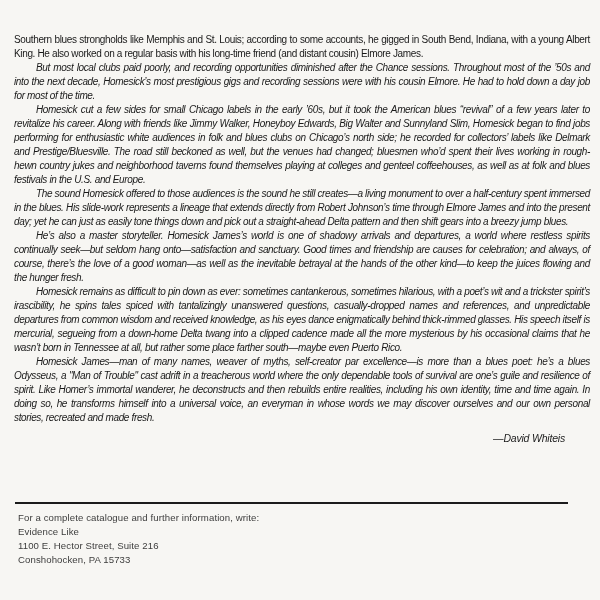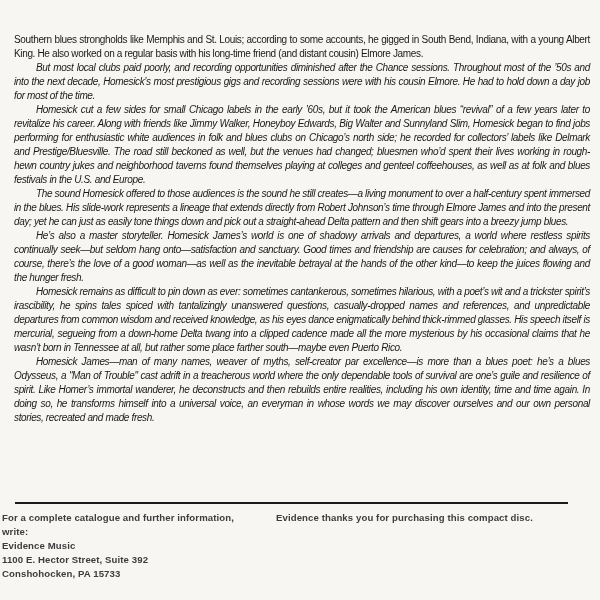--- a/index.html
+++ b/index.html
@@ -48,28 +48,27 @@
     position: absolute;
     top: 502px;
     left: 15px;
     width: 553px;
     height: 0;
     border-top: 2px solid #1b1b1b;
   }
   .footer {
     position: absolute;
     top: 511px;
-    left: 2px;
+    left: 18px;
     right: 36px;
     display: flex;
     color: #3d3d3d;
     font-size: 9.6px;
     line-height: 14px;
     letter-spacing: 0.1px;
-    font-weight: bold;
   }
   .footer-left {
     width: 250px;
     margin-right: 24px;
     flex-shrink: 0;
   }
   .footer-left div {
     margin: 0;
   }
   .footer-right {
@@ -88,29 +87,29 @@
 <div class="page">
 
   <div class="notes">
     <p>Southern blues strongholds like Memphis and St. Louis; according to some accounts, he gigged in South Bend, Indiana, with a young Albert King. He also worked on a regular basis with his long-time friend (and distant cousin) Elmore James.</p>
     <p class="indent">But most local clubs paid poorly, and recording opportunities diminished after the Chance sessions. Throughout most of the ’50s and into the next decade, Homesick’s most prestigious gigs and recording sessions were with his cousin Elmore. He had to hold down a day job for most of the time.</p>
     <p class="indent">Homesick cut a few sides for small Chicago labels in the early ’60s, but it took the American blues “revival” of a few years later to revitalize his career. Along with friends like Jimmy Walker, Honeyboy Edwards, Big Walter and Sunnyland Slim, Homesick began to find jobs performing for enthusiastic white audiences in folk and blues clubs on Chicago’s north side; he recorded for collectors’ labels like Delmark and Prestige/Bluesville. The road still beckoned as well, but the venues had changed; bluesmen who’d spent their lives working in rough-hewn country jukes and neighborhood taverns found themselves playing at colleges and genteel coffeehouses, as well as at folk and blues festivals in the U.S. and Europe.</p>
     <p class="indent">The sound Homesick offered to those audiences is the sound he still creates—a living monument to over a half-century spent immersed in the blues. His slide-work represents a lineage that extends directly from Robert Johnson’s time through Elmore James and into the present day; yet he can just as easily tone things down and pick out a straight-ahead Delta pattern and then shift gears into a breezy jump blues.</p>
     <p class="indent">He’s also a master storyteller. Homesick James’s world is one of shadowy arrivals and departures, a world where restless spirits continually seek—but seldom hang onto—satisfaction and sanctuary. Good times and friendship are causes for celebration; and always, of course, there’s the love of a good woman—as well as the inevitable betrayal at the hands of the other kind—to keep the juices flowing and the hunger fresh.</p>
     <p class="indent">Homesick remains as difficult to pin down as ever: sometimes cantankerous, sometimes hilarious, with a poet’s wit and a trickster spirit’s irascibility, he spins tales spiced with tantalizingly unanswered questions, casually-dropped names and references, and unpredictable departures from common wisdom and received knowledge, as his eyes dance enigmatically behind thick-rimmed glasses. His speech itself is mercurial, segueing from a down-home Delta twang into a clipped cadence made all the more mysterious by his occasional claims that he wasn’t born in Tennessee at all, but rather some place farther south—maybe even Puerto Rico.</p>
     <p class="indent">Homesick James—man of many names, weaver of myths, self-creator par excellence—is more than a blues poet: he’s a blues Odysseus, a "Man of Trouble" cast adrift in a treacherous world where the only dependable tools of survival are one’s guile and resilience of spirit. Like Homer’s immortal wanderer, he deconstructs and then rebuilds entire realities, including his own identity, time and time again. In doing so, he transforms himself into a universal voice, an everyman in whose words we may discover ourselves and our own personal stories, recreated and made fresh.</p>
+    <div class="attribution">—David Whiteis</div>
   </div>
 
   <div class="divider"></div>
 
   <div class="footer">
     <div class="footer-left">
       <div>For a complete catalogue and further information, write:</div>
-      <div>Evidence Music</div>
-      <div>1100 E. Hector Street, Suite 392</div>
+      <div>Evidence Like</div>
+      <div>1100 E. Hector Street, Suite 216</div>
       <div>Conshohocken, PA 15733</div>
     </div>
     <div class="footer-right">
-      <p class="thanks">Evidence thanks you for purchasing this compact disc.</p>
     </div>
   </div>
 
 </div>
 
 </body></html>

